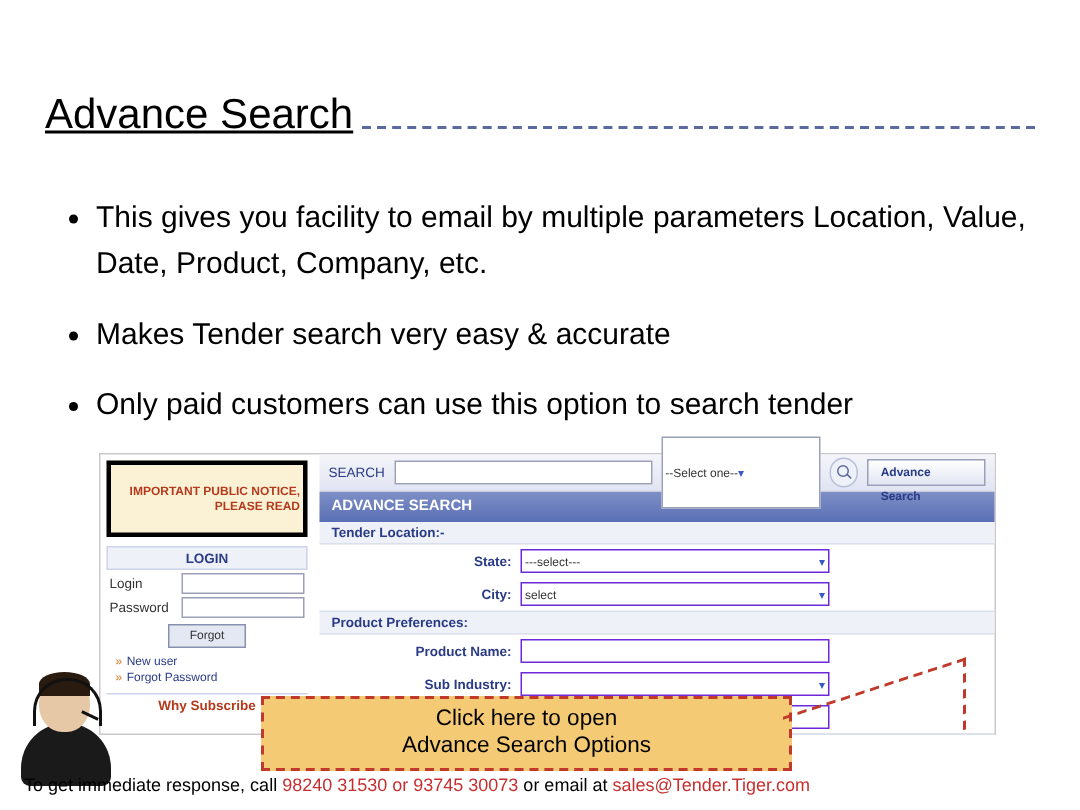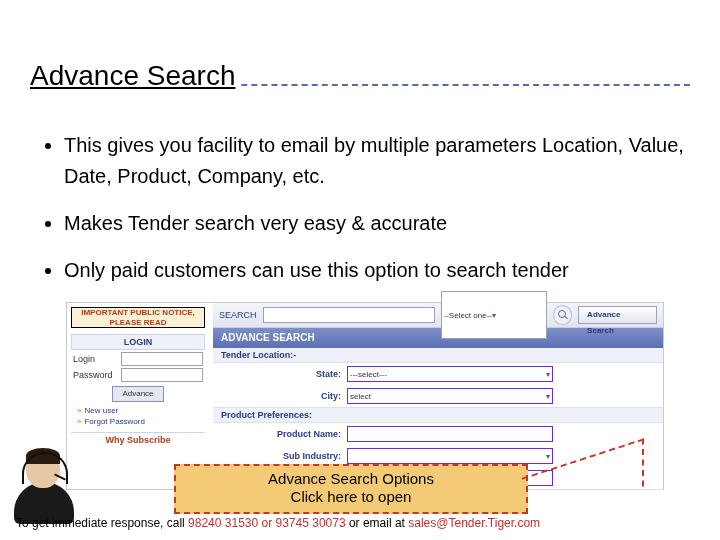--- a/index.html
+++ b/index.html
@@ -14,21 +14,21 @@
 .title-wrap{position:absolute;left:30px;top:52px;right:30px;border-bottom:2px dashed #5a6aa0}
 .title{display:inline-block;background:#fff;font-size:28px;text-decoration:underline;padding-right:6px;position:relative;top:8px}
 
 ul.bullets{position:absolute;left:48px;top:130px;right:30px;list-style:disc;padding:0 0 0 16px;margin:0;font-size:20px;line-height:1.55}
 ul.bullets li{margin-bottom:16px}
 
 .embed{position:absolute;left:66px;top:302px;width:596px;height:186px;border:1px solid #c9c9c9;background:#fff;font-size:10px;color:#333}
 .embed .leftcol{position:absolute;left:0;top:0;width:142px;height:100%;}
 .embed .leftcol .freebtn{margin:4px;border:1px solid #2a3b86;height:18px;background:linear-gradient(#fff,#e6e9f4);color:#a01830;font-weight:bold;text-align:center;line-height:18px;font-size:9px;letter-spacing:0.3px}
 .embed .leftcol .freebtn .arrow{color:#e8701a}
-.embed .leftcol .notice{margin:4px;border:1px solid #000000;background:#fbf2d6;color:#b53a1c;font-size:8px;font-weight:bold;text-align:center;padding:0 2px;line-height:1.2}
+.embed .leftcol .notice{margin:4px;border:3px solid #000000;background:#fbf2d6;color:#b53a1c;font-size:8px;font-weight:bold;text-align:right;padding:13px 2px;line-height:1.2}
 .embed .leftcol .loginhdr{margin:6px 4px 2px;border:1px solid #ccd3ea;height:14px;background:#eef1f8;color:#2a3b86;font-weight:bold;text-align:center;font-size:9px;line-height:14px}
 .embed .leftcol .row{display:flex;align-items:center;margin:2px 6px;font-size:9px}
 .embed .leftcol .row label{width:48px;color:#333}
 .embed .leftcol .row .fld{flex:1;height:12px;border:1px solid #9aa0b8;background:#fff}
 .embed .leftcol .submit{margin:4px auto;width:50px;height:14px;background:#e4e8f2;border:1px solid #8890b0;font-size:8px;text-align:center;line-height:14px}
 .embed .leftcol .link{margin:2px 10px;font-size:8px;color:#2a3b86}
 .embed .leftcol .link .bullet{color:#e8701a;margin-right:3px}
 .embed .leftcol .why{margin:6px 4px 0;border-top:1px solid #ccd3ea;padding-top:2px;color:#b53a1c;font-size:9px;font-weight:bold;text-align:center}
 .embed .rightcol{position:absolute;left:146px;top:0;right:0;height:100%}
 .searchbar{height:24px;background:linear-gradient(#f4f5fa,#e1e5f2);border-bottom:1px solid #c9cde0;display:flex;align-items:center;padding:0 6px;gap:6px}
@@ -82,21 +82,21 @@
     <div class="notice">IMPORTANT PUBLIC NOTICE, PLEASE READ</div>
     <div class="loginhdr">LOGIN</div>
     <div class="row">
           <label>Login</label>
           <div class="fld"></div>
         </div>
     <div class="row">
           <label>Password</label>
           <div class="fld"></div>
         </div>
-    <div class="submit">Advance</div>
+    <div class="submit">Forgot</div>
     <div class="link"><span class="bullet">»</span><span>New user</span></div>
     <div class="link"><span class="bullet">»</span><span>Forgot Password</span></div>
     <div class="why">Why Subscribe</div>
   </div>
   <div class="rightcol">
     <div class="searchbar">
       <span class="lbl">SEARCH</span>
       <div class="q"></div>
       <div class="sel">
             <span>--Select one--</span>
@@ -138,22 +138,22 @@
           </div>
       <div class="frow">
             <label>Company Name:</label>
             <div class="inp"></div>
           </div>
     </div>
   </div>
 </div>
 
 <div class="callout">
+  <div>Click here to open</div>
   <div>Advance Search Options</div>
-  <div>Click here to open</div>
   <div class="pointer"></div>
 </div>
 
 <div class="avatar">
   <div class="body"></div>
       <div class="head"></div>
       <div class="hair"></div>
       <div class="headset"></div>
       <div class="mic"></div>
 </div>

